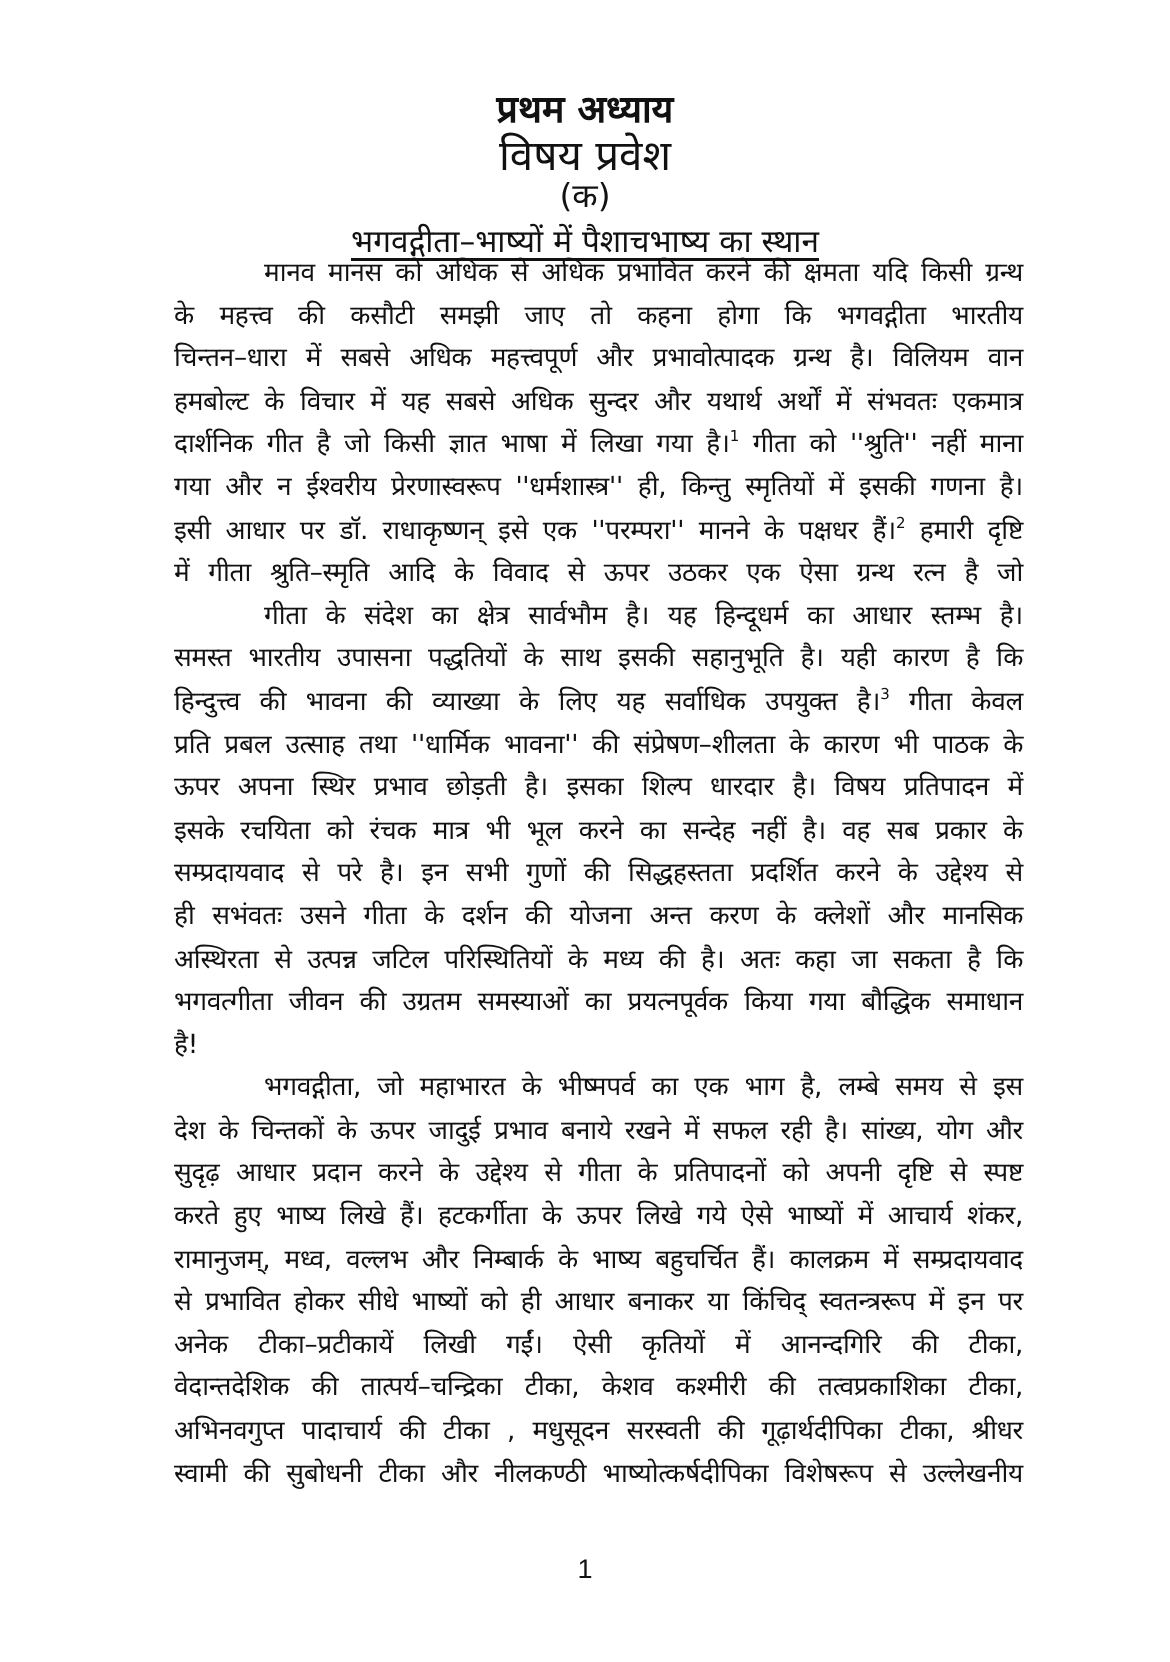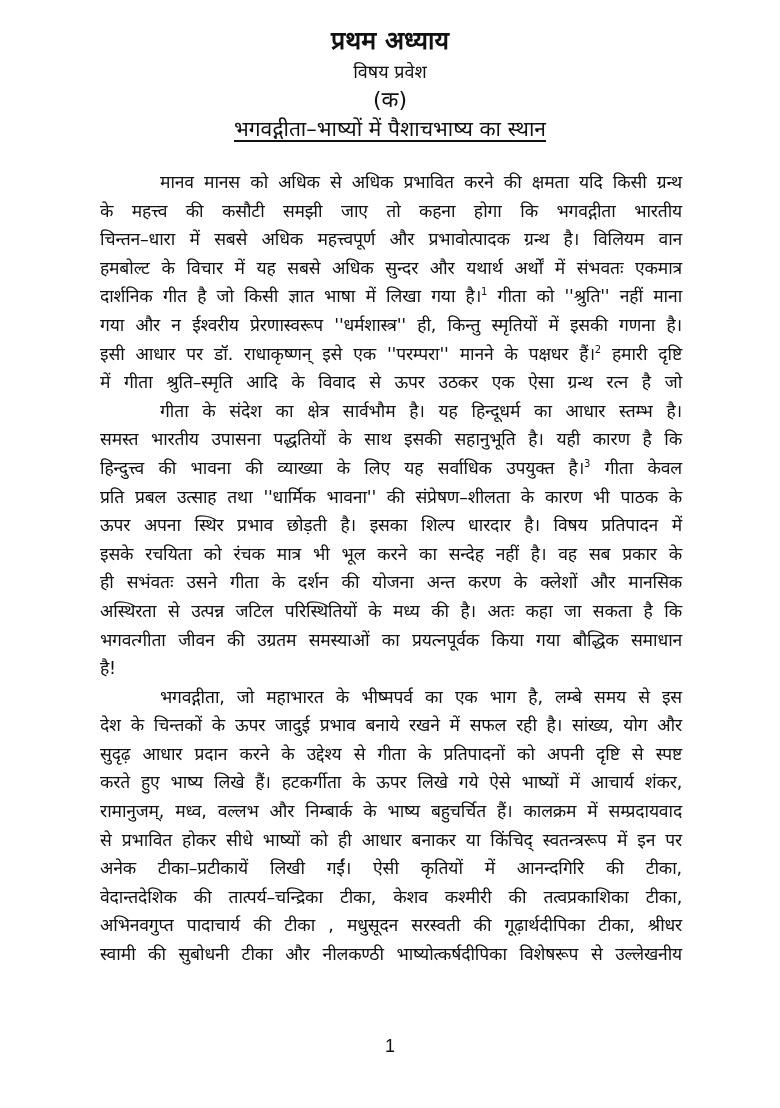--- a/index.html
+++ b/index.html
@@ -1,31 +1,31 @@
 <!DOCTYPE html>
 <html><head>
 <meta charset="utf-8">
 <style>
   html, body { margin: 0; padding: 0; background: #ffffff; }
   body { width: 780px; height: 1108px; position: relative; overflow: hidden;
          font-family: "DejaVu Sans", "Liberation Sans", sans-serif; color: #111; }
   .page { position: absolute; left: 0; top: 0; width: 780px; height: 1108px; }
-  .headings { position: absolute; left: 0; top: 24px; width: 780px; text-align: center; }
+  .headings { position: absolute; left: 0; top: 56px; width: 780px; text-align: center; }
   .h-chapter { font-size: 25px; font-weight: bold; line-height: 34px; margin: 0; }
-  .h-sub { font-size: 18px; line-height: 28px; margin: 0; }
+  .h-sub { font-size: 28px; line-height: 28px; margin: 0; }
   .h-letter { font-size: 22px; line-height: 28px; margin: 0; }
   .h-section { font-size: 21px; line-height: 30px; margin: 0; text-decoration: underline;
                text-underline-offset: 4px; text-decoration-thickness: 2px; }
   .body { position: absolute; left: 100px; top: 168px; width: 582px; }
   .para { margin: 0; font-size: 17.5px; line-height: 28.6px; text-align: justify;
           text-indent: 60px; letter-spacing: -0.2px; }
   .line { display: block; text-align: justify; text-align-last: justify; white-space: nowrap; }
   .line.last { text-align-last: left; }
   .line.indent { padding-left: 60px; }
-  .para .line { text-indent: 0; }
+  .para .line { text-indent: 0; margin-left: 16px; }
   sup.fn { font-size: 10px; vertical-align: super; line-height: 0; }
   .page-number { position: absolute; left: 0; width: 780px; top: 1036px; text-align: center;
                  font-size: 18px; font-family: "Liberation Sans", sans-serif; }
 </style>
 </head>
 <body>
 
 <div class="page">
 
   <div class="headings">
@@ -48,20 +48,21 @@
       <span class="line">में गीता श्रुति–स्मृति आदि के विवाद से ऊपर उठकर एक ऐसा ग्रन्थ रत्न है जो</span>
     </div>
 
     <div class="para">
       <span class="line indent">गीता के संदेश का क्षेत्र सार्वभौम है। यह हिन्दूधर्म का आधार स्तम्भ है।</span>
       <span class="line">समस्त भारतीय उपासना पद्धतियों के साथ इसकी सहानुभूति है। यही कारण है कि</span>
       <span class="line"><span>हिन्दुत्त्व की भावना की व्याख्या के लिए यह सर्वाधिक उपयुक्त है।</span><sup class="fn">3</sup> <span>गीता केवल</span></span>
       <span class="line">प्रति प्रबल उत्साह तथा ''धार्मिक भावना'' की संप्रेषण–शीलता के कारण भी पाठक के</span>
       <span class="line">ऊपर अपना स्थिर प्रभाव छोड़ती है। इसका शिल्प धारदार है। विषय प्रतिपादन में</span>
       <span class="line">इसके रचयिता को रंचक मात्र भी भूल करने का सन्देह नहीं है। वह सब प्रकार के</span>
+      <span class="line">सम्प्रदायवाद से परे है। इन सभी गुणों की सिद्धहस्तता प्रदर्शित करने के उद्देश्य से</span>
       <span class="line">ही सभंवतः उसने गीता के दर्शन की योजना अन्त करण के क्लेशों और मानसिक</span>
       <span class="line">अस्थिरता से उत्पन्न जटिल परिस्थितियों के मध्य की है। अतः कहा जा सकता है कि</span>
       <span class="line">भगवत्गीता जीवन की उग्रतम समस्याओं का प्रयत्नपूर्वक किया गया बौद्धिक समाधान</span>
       <span class="line last">है!</span>
     </div>
 
     <div class="para">
       <span class="line indent">भगवद्गीता, जो महाभारत के भीष्मपर्व का एक भाग है, लम्बे समय से इस</span>
       <span class="line">देश के चिन्तकों के ऊपर जादुई प्रभाव बनाये रखने में सफल रही है। सांख्य, योग और</span>
       <span class="line">सुदृढ़ आधार प्रदान करने के उद्देश्य से गीता के प्रतिपादनों को अपनी दृष्टि से स्पष्ट</span>

